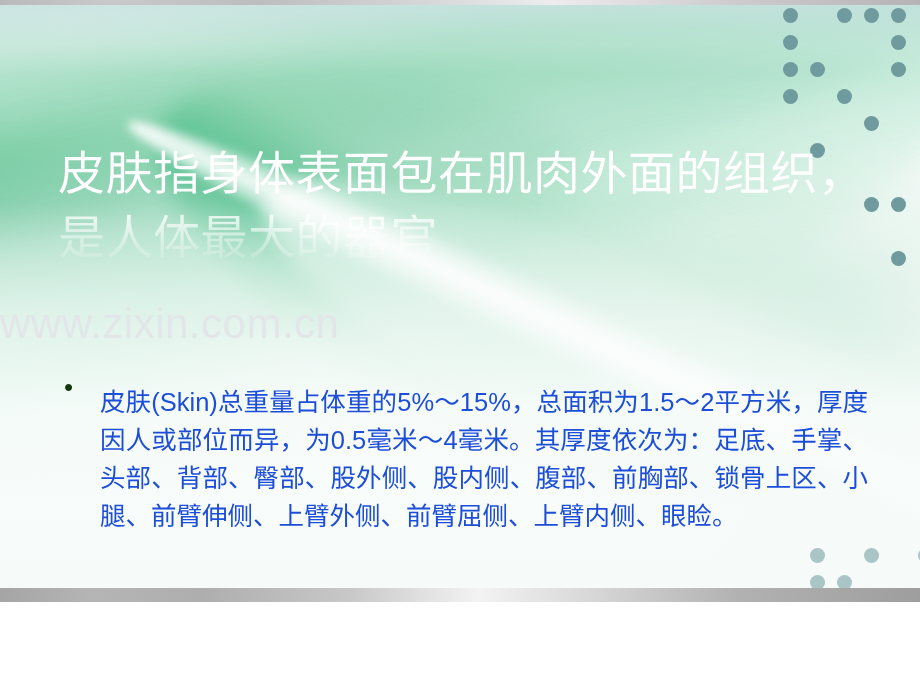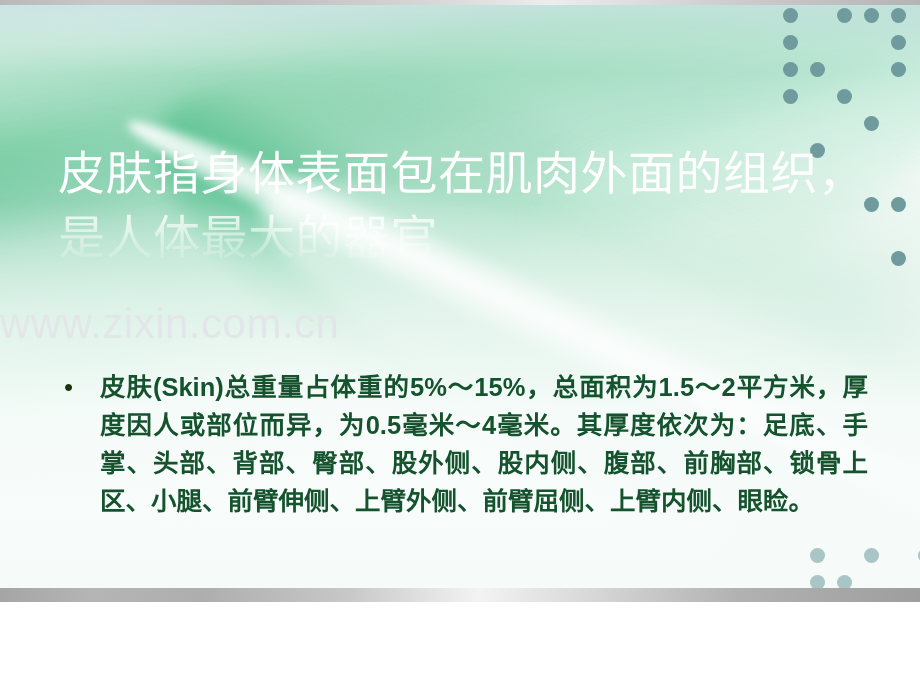--- a/index.html
+++ b/index.html
@@ -273,25 +273,26 @@
     line-height: 38px;
     color: #17370d;
     text-align: left;
     padding-left: 8px;
     box-sizing: border-box;
   }
   .body-text {
     flex: 1 1 auto;
     font-size: 25.5px;
     line-height: 38px;
-    color: #14532d;
-    font-weight: 700;
+    color: #1d4ed8;
+    font-weight: 400;
     text-align: justify;
     text-justify: inter-ideograph;
     letter-spacing: 0;
+    margin-top: 15px;
   }
 </style>
 </head>
 <body>
 
 <div class="slide">
 
   <div class="bg">
     <div class="bg-base"></div>
     <div class="wash"></div>

